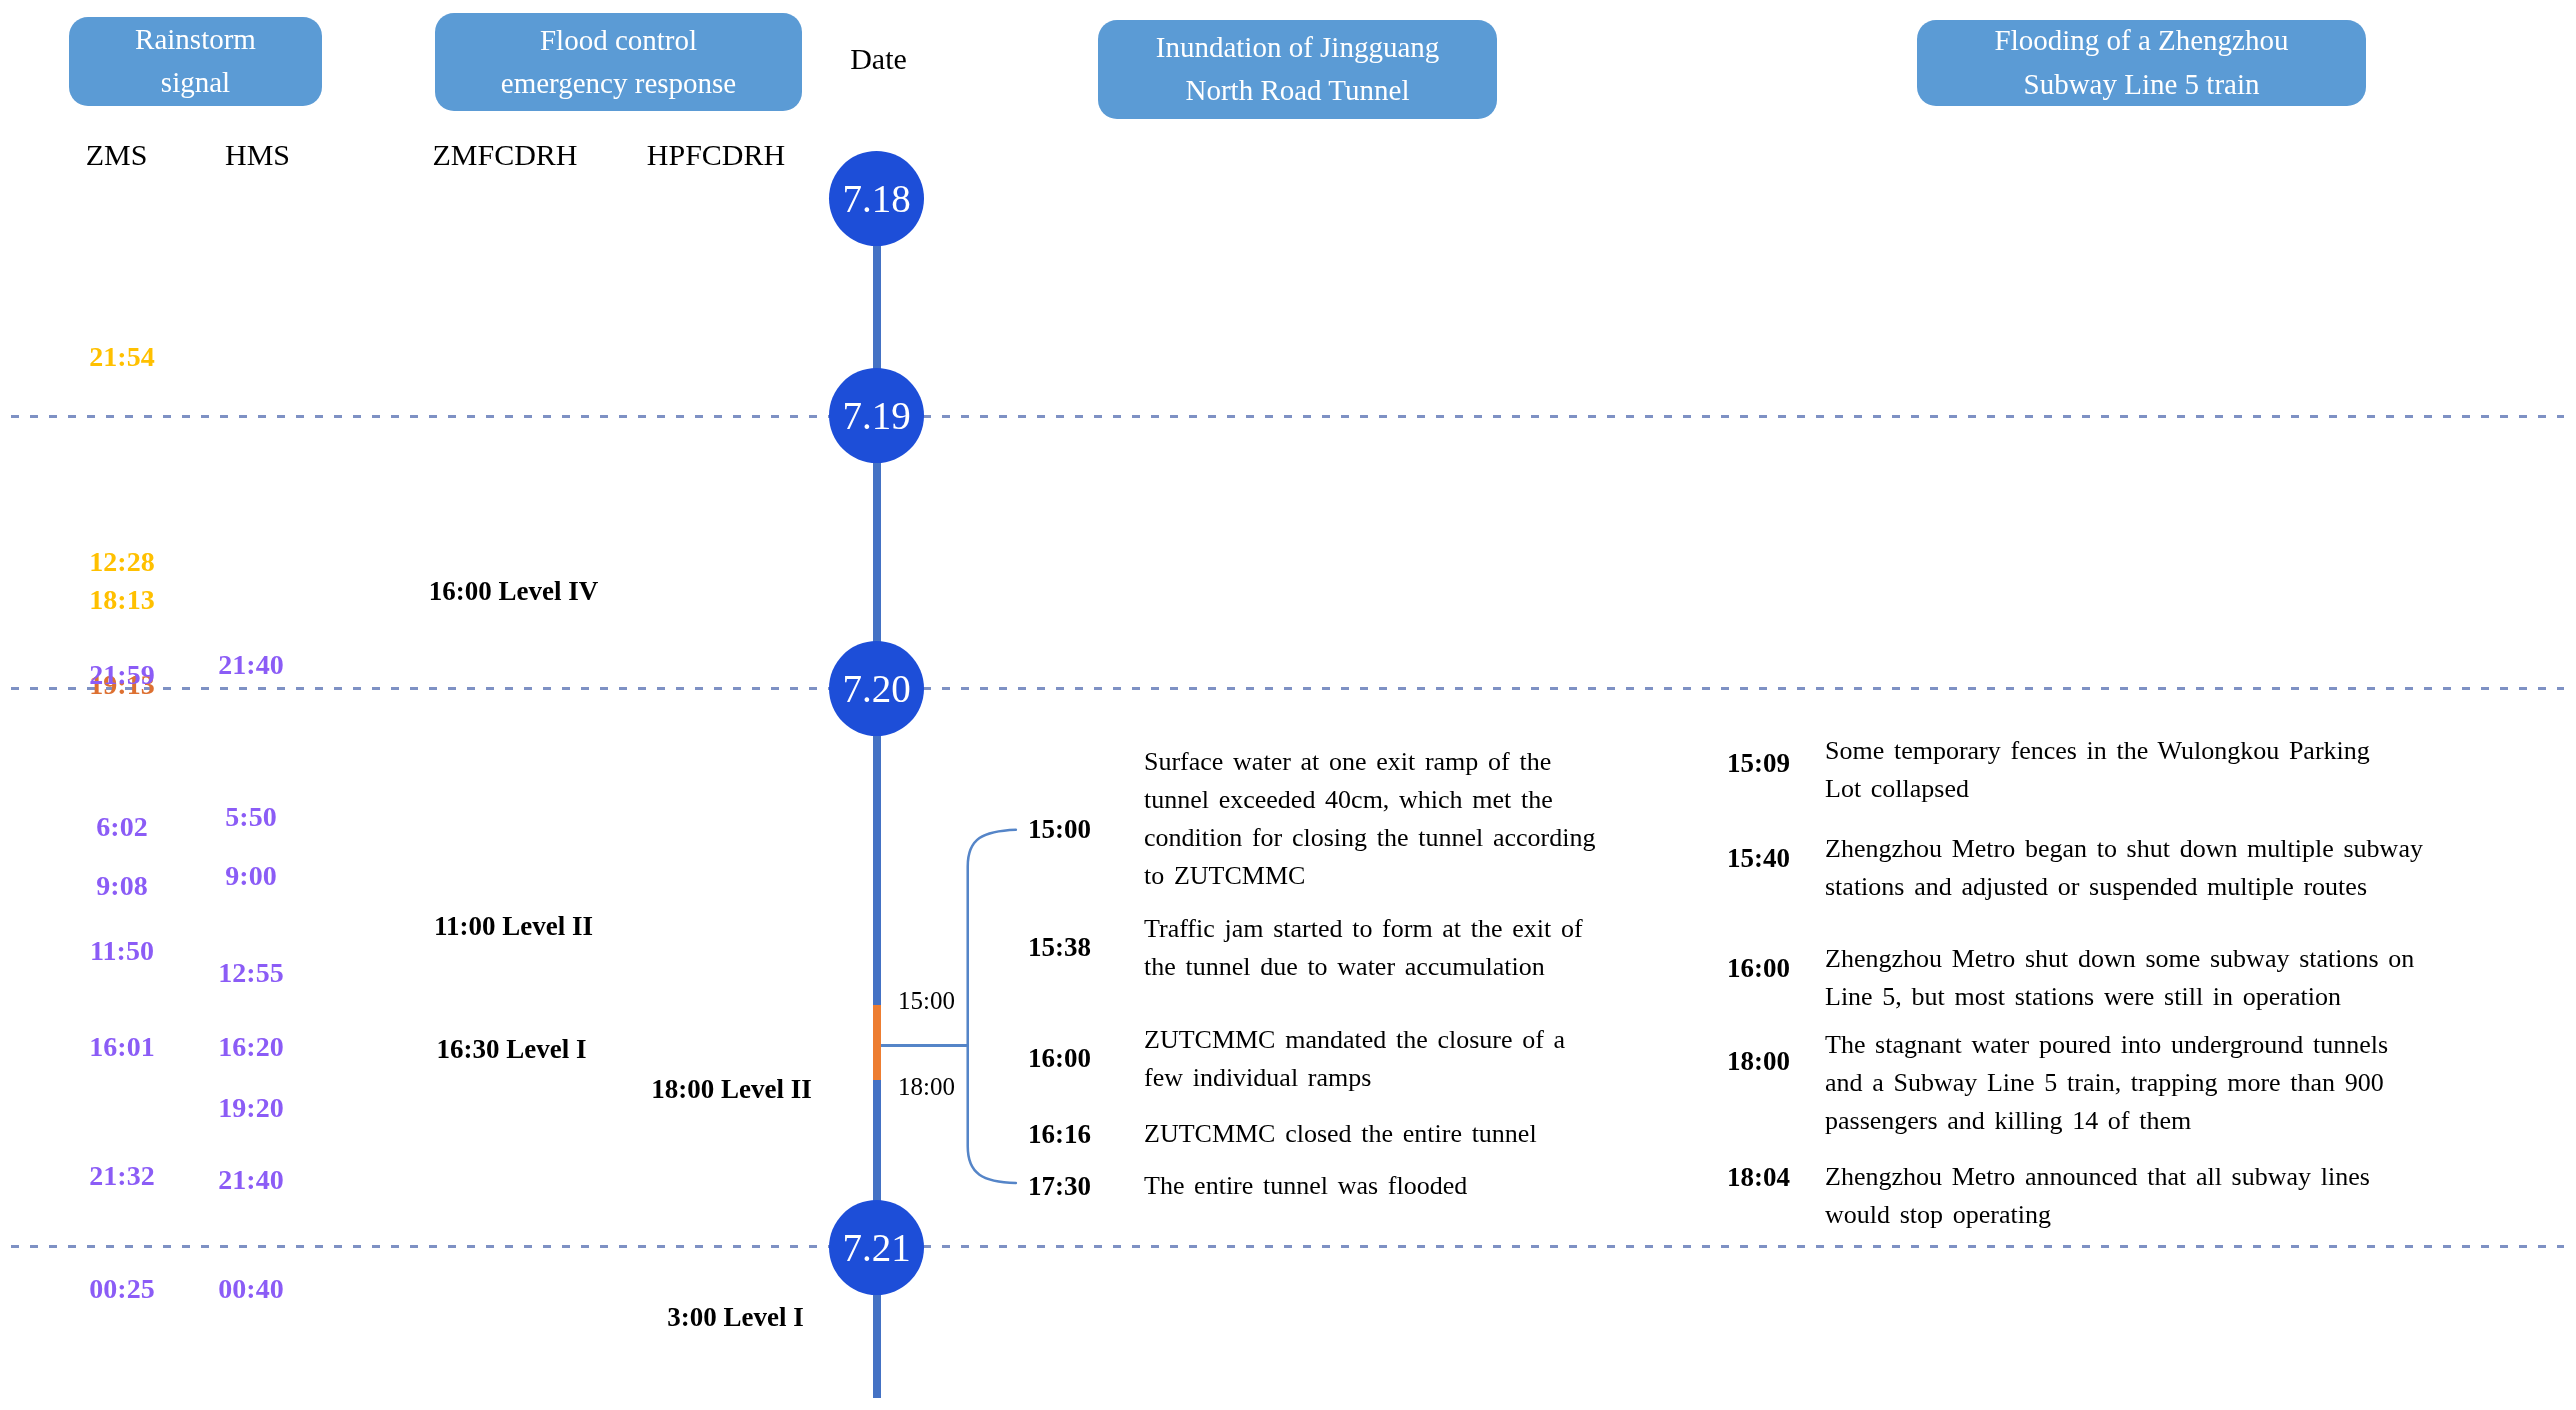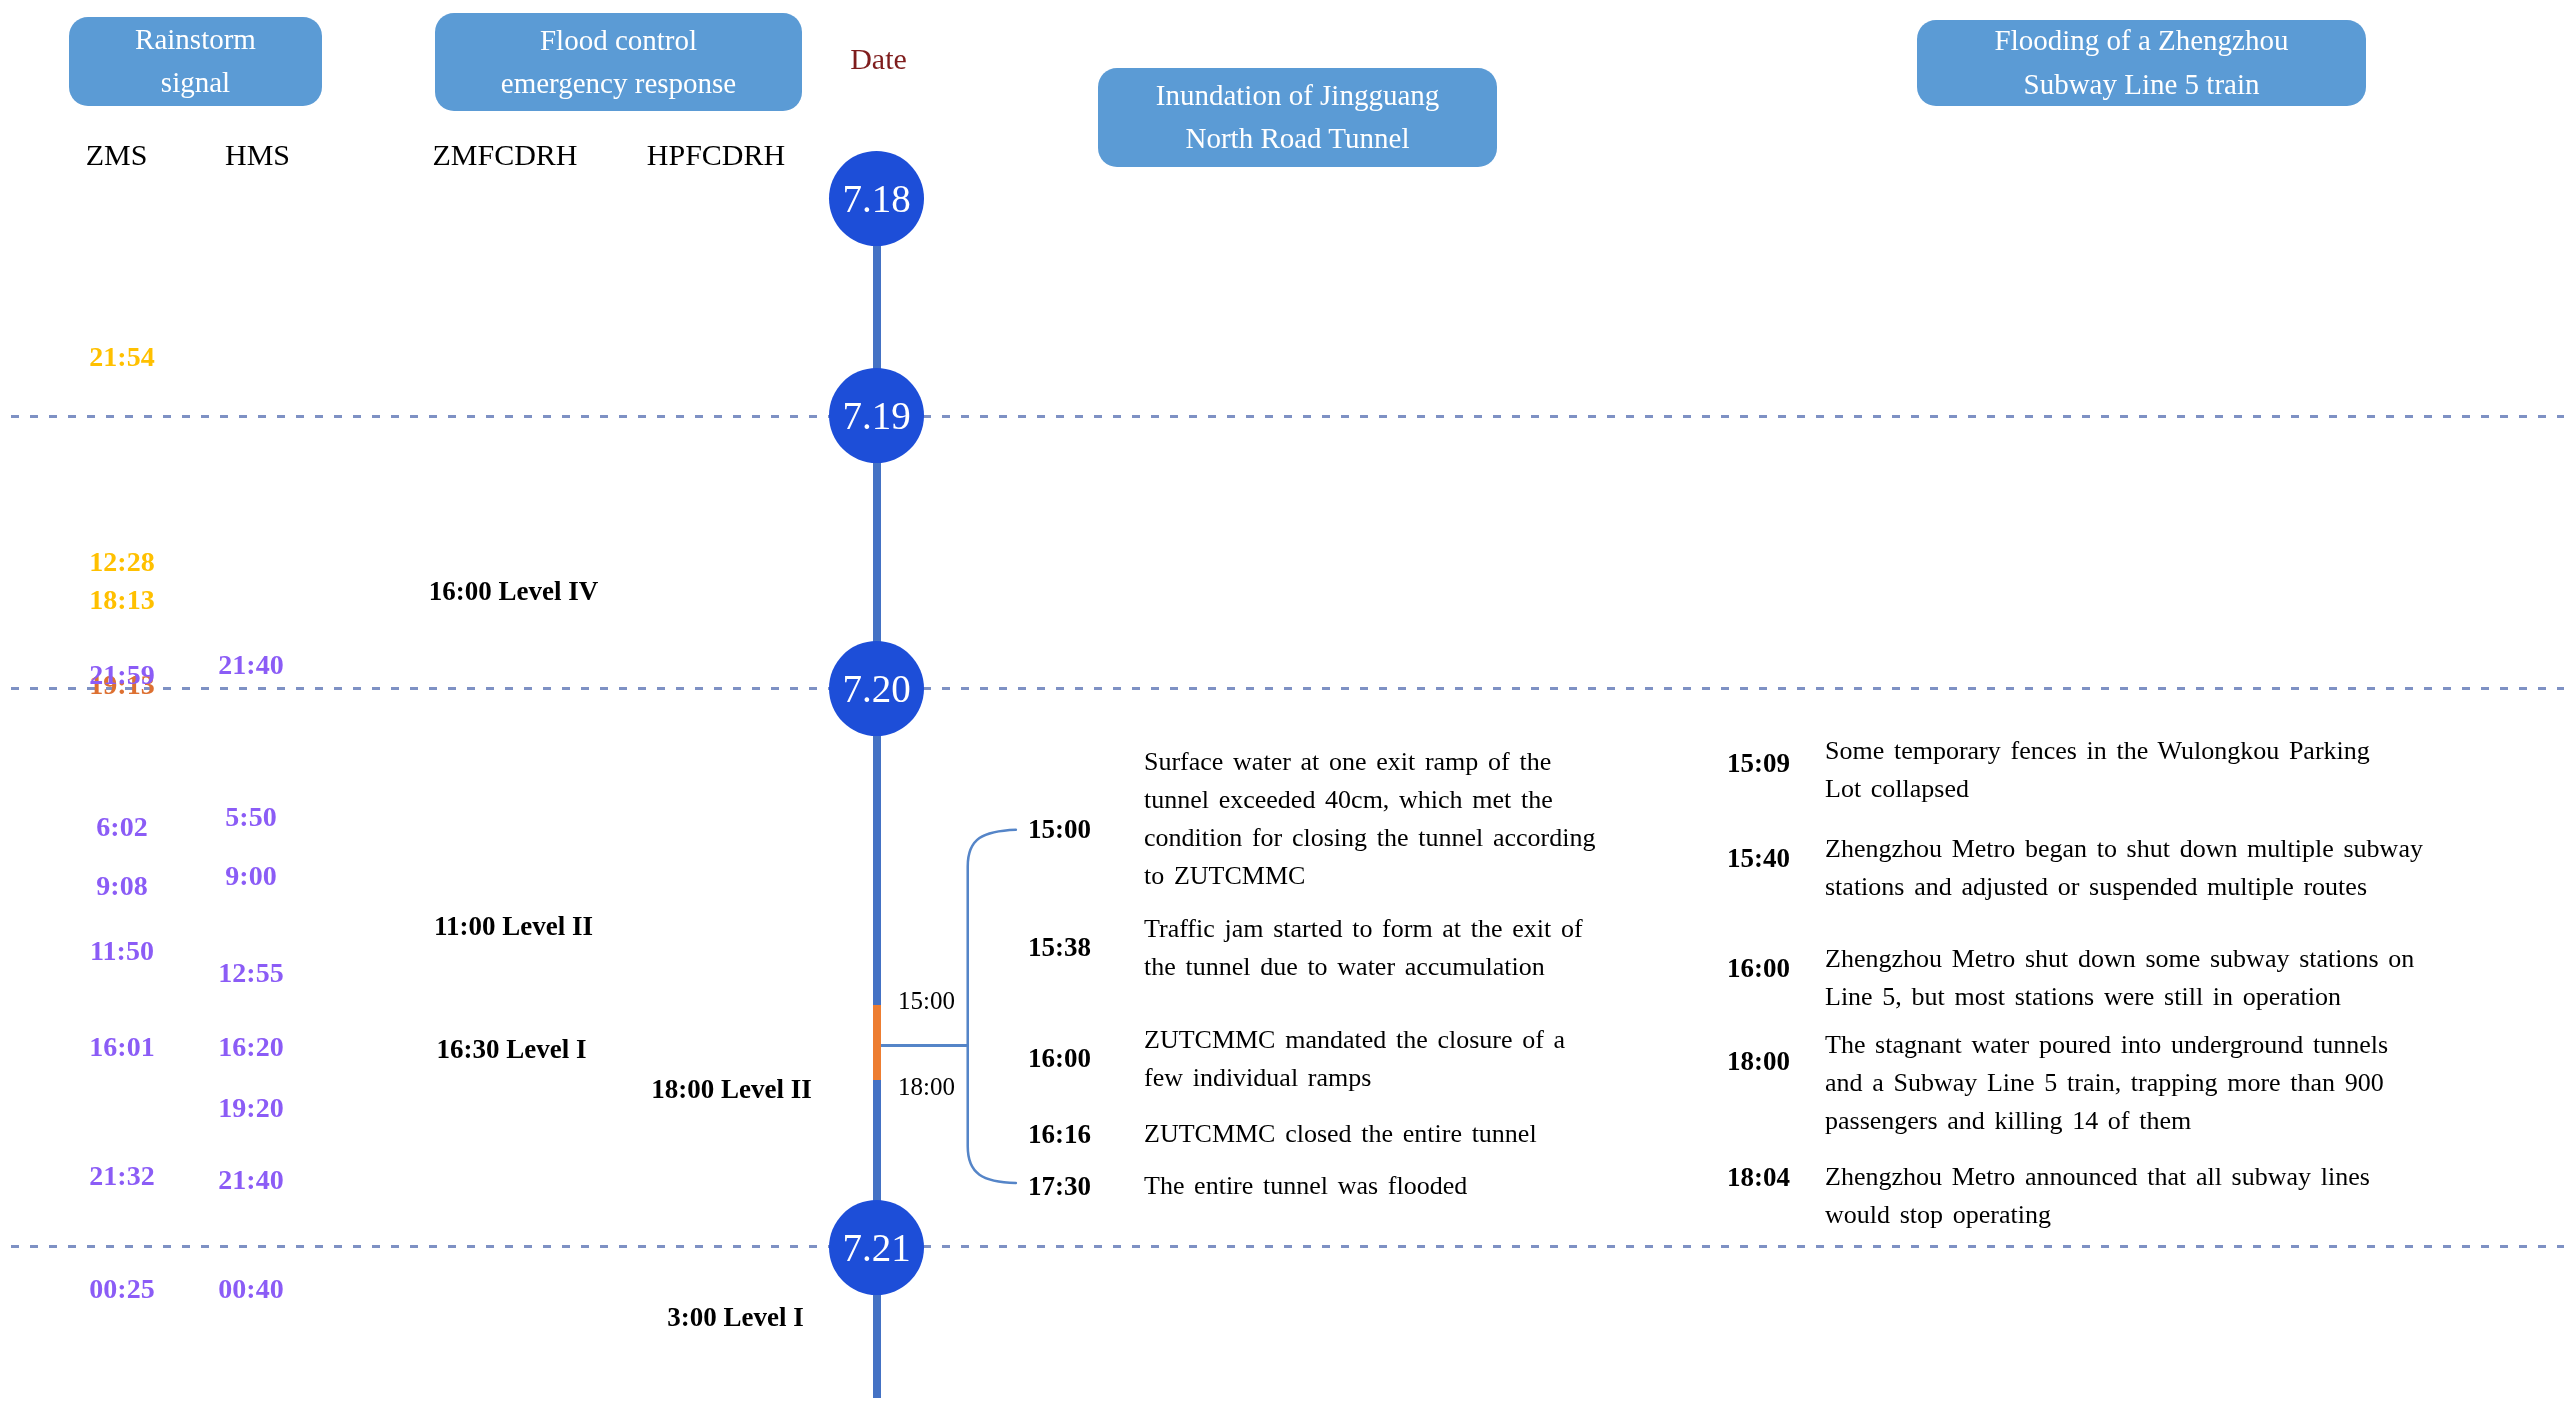--- a/index.html
+++ b/index.html
@@ -5,21 +5,21 @@
   html,body{margin:0;padding:0;background:#ffffff;}
   .canvas{
     position:relative;width:2576px;height:1410px;background:#ffffff;
     font-family:"Liberation Serif","DejaVu Serif",serif;color:#000;overflow:hidden;
   }
   .hdr{
     position:absolute;background:#5B9BD5;color:#fff;border-radius:19px;
     display:flex;align-items:center;justify-content:center;text-align:center;
     font-size:29px;line-height:1.5;white-space:pre-line;
   }
-  .plainhdr{position:absolute;font-size:30px;color:#7f1d1d;text-align:center;}
+  .plainhdr{position:absolute;font-size:30px;color:#000000;text-align:center;}
   .sub{position:absolute;font-size:30px;color:#000;text-align:center;}
   .dashline{
     position:absolute;height:3.2px;left:11.4px;width:2553px;
     background:repeating-linear-gradient(90deg,#7e91c4 0 7.6px,rgba(0,0,0,0) 7.6px 19px);
   }
   .tline{position:absolute;left:873px;top:199px;width:7.6px;height:1199px;background:#4472C4;}
   .orangeseg{position:absolute;left:873px;top:1005px;width:7.6px;height:75px;background:#ED7D31;}
   .circle{
     position:absolute;left:829px;width:95px;height:95px;border-radius:50%;
     background:#1d4ed8;color:#fff;font-size:39px;
@@ -41,21 +41,21 @@
 </head>
 <body>
 
 <div class="canvas">
 
   <div class="hdr" style="left:69px;top:16.5px;width:253px;height:89px;">Rainstorm
 signal</div>
   <div class="hdr" style="left:435px;top:13.3px;width:367px;height:98px;">Flood control
 emergency response</div>
   <div class="plainhdr" style="left:828px;top:42px;width:101px;">Date</div>
-  <div class="hdr" style="left:1098px;top:19.6px;width:399px;height:99px;margin-top:48px;">Inundation of Jingguang
+  <div class="hdr" style="left:1098px;top:19.6px;width:399px;height:99px;">Inundation of Jingguang
 North Road Tunnel</div>
   <div class="hdr" style="left:1878px;top:19.6px;width:449px;height:86px;margin-left:39px;">Flooding of  a Zhengzhou
 Subway Line 5 train</div>
 
   <div class="sub" style="left:66px;top:138px;width:101px;">ZMS</div>
   <div class="sub" style="left:207px;top:138px;width:101px;">HMS</div>
   <div class="sub" style="left:426px;top:138px;width:158px;">ZMFCDRH</div>
   <div class="sub" style="left:637px;top:138px;width:158px;">HPFCDRH</div>
 
   <div class="dashline" style="top:415px;"></div>

